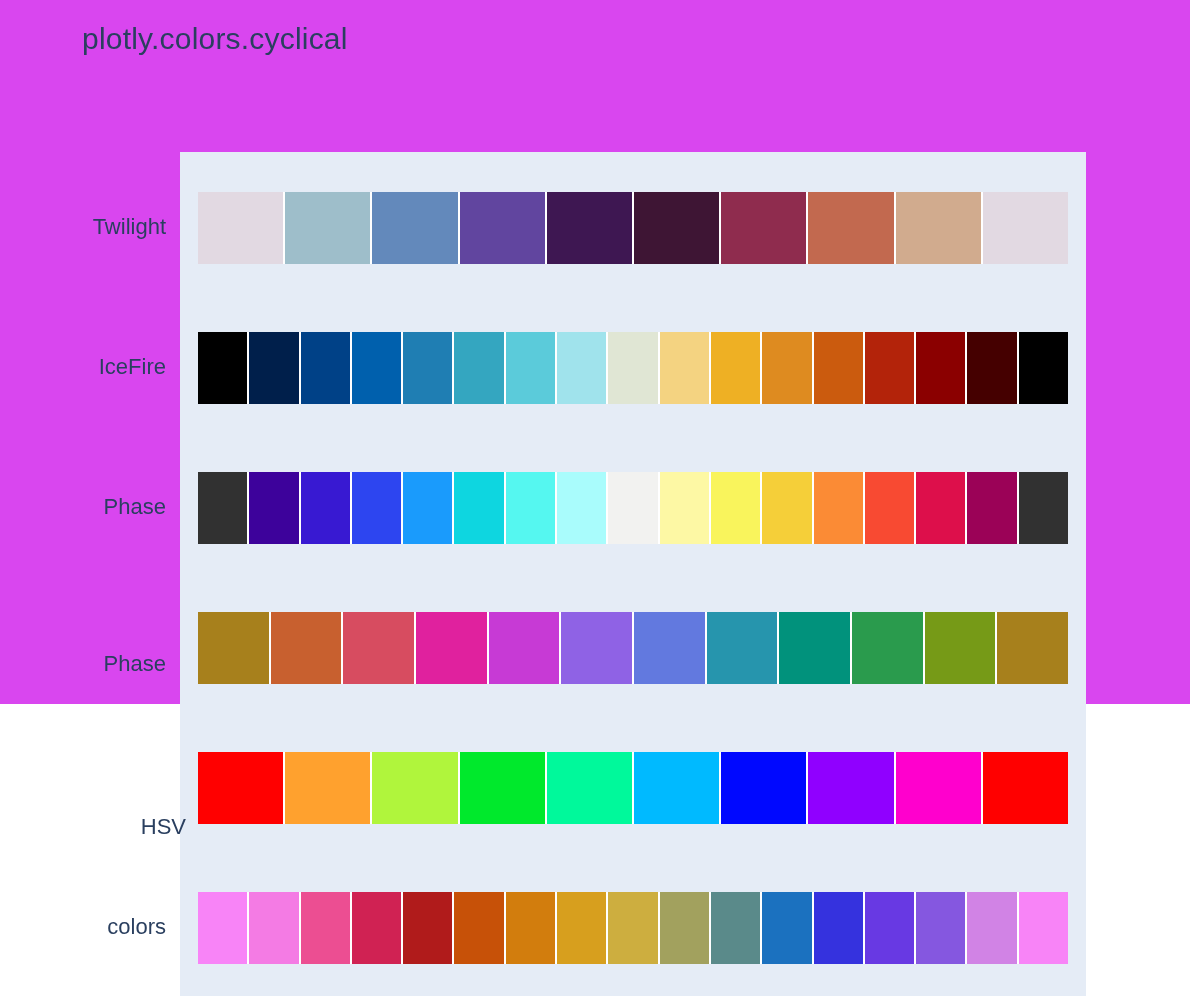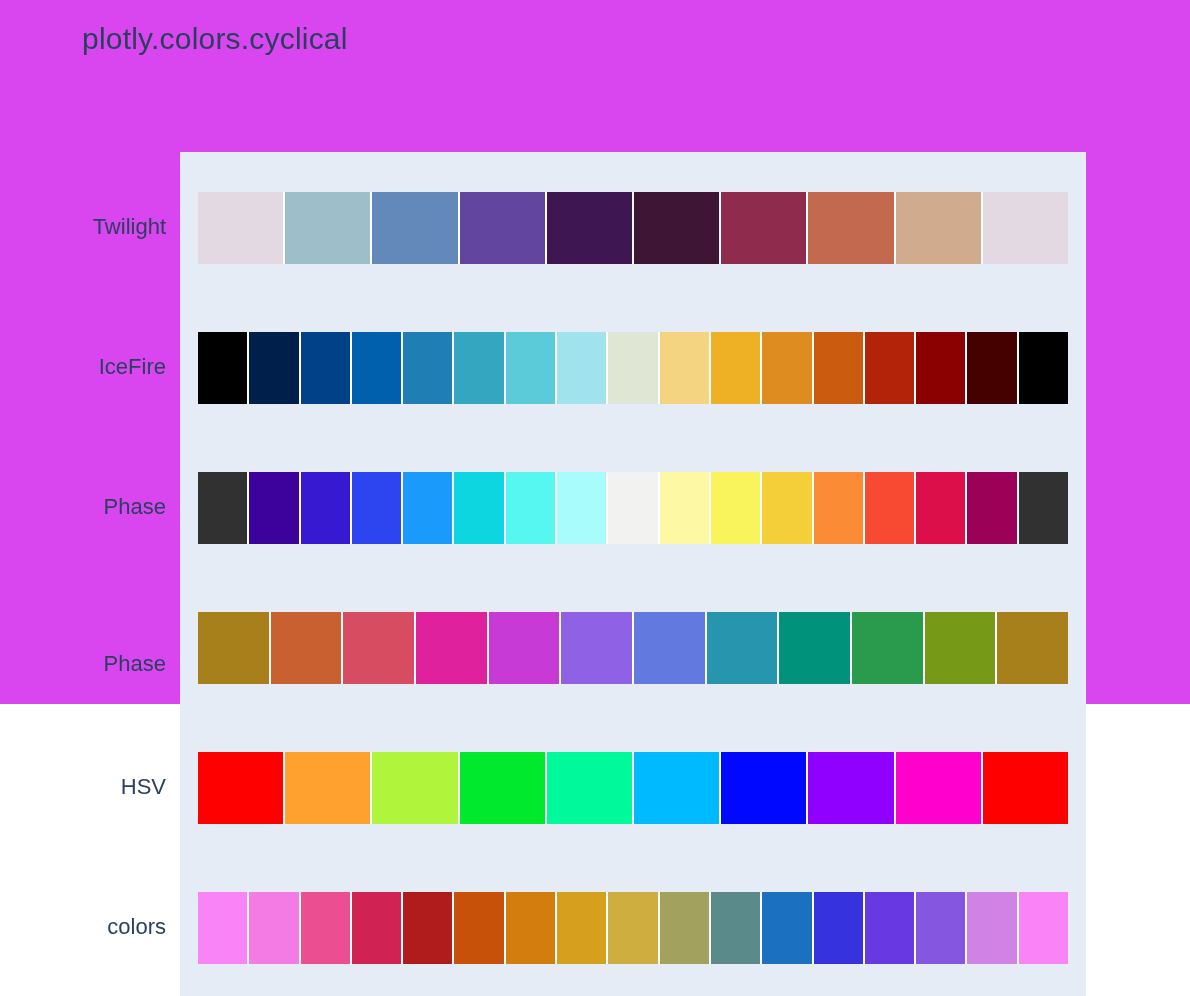--- a/index.html
+++ b/index.html
@@ -218,18 +218,18 @@
           </div>
         </div>
       </div>
   </div>
 
   <div id="ylabels-container">
       <div class="ylabel-wrap" style="left: 0px; width: 166px; top: 214px;">Twilight</div>
       <div class="ylabel-wrap" style="left: 0px; width: 166px; top: 354px;">IceFire</div>
       <div class="ylabel-wrap" style="left: 0px; width: 166px; top: 494px;">Phase</div>
       <div class="ylabel-wrap" style="left: 0px; width: 166px; top: 634px; margin-top: 17px;">Phase</div>
-      <div class="ylabel-wrap" style="left: 0px; width: 166px; top: 774px;">HSV</div>
+      <div class="ylabel-wrap" style="left: 0px; width: 166px; top: 814px; padding-left: 20px;">HSV</div>
       <div class="ylabel-wrap" style="left: 0px; width: 166px; top: 914px;">colors</div>
     </div>
 
 
 </div>
 
 </body></html>

